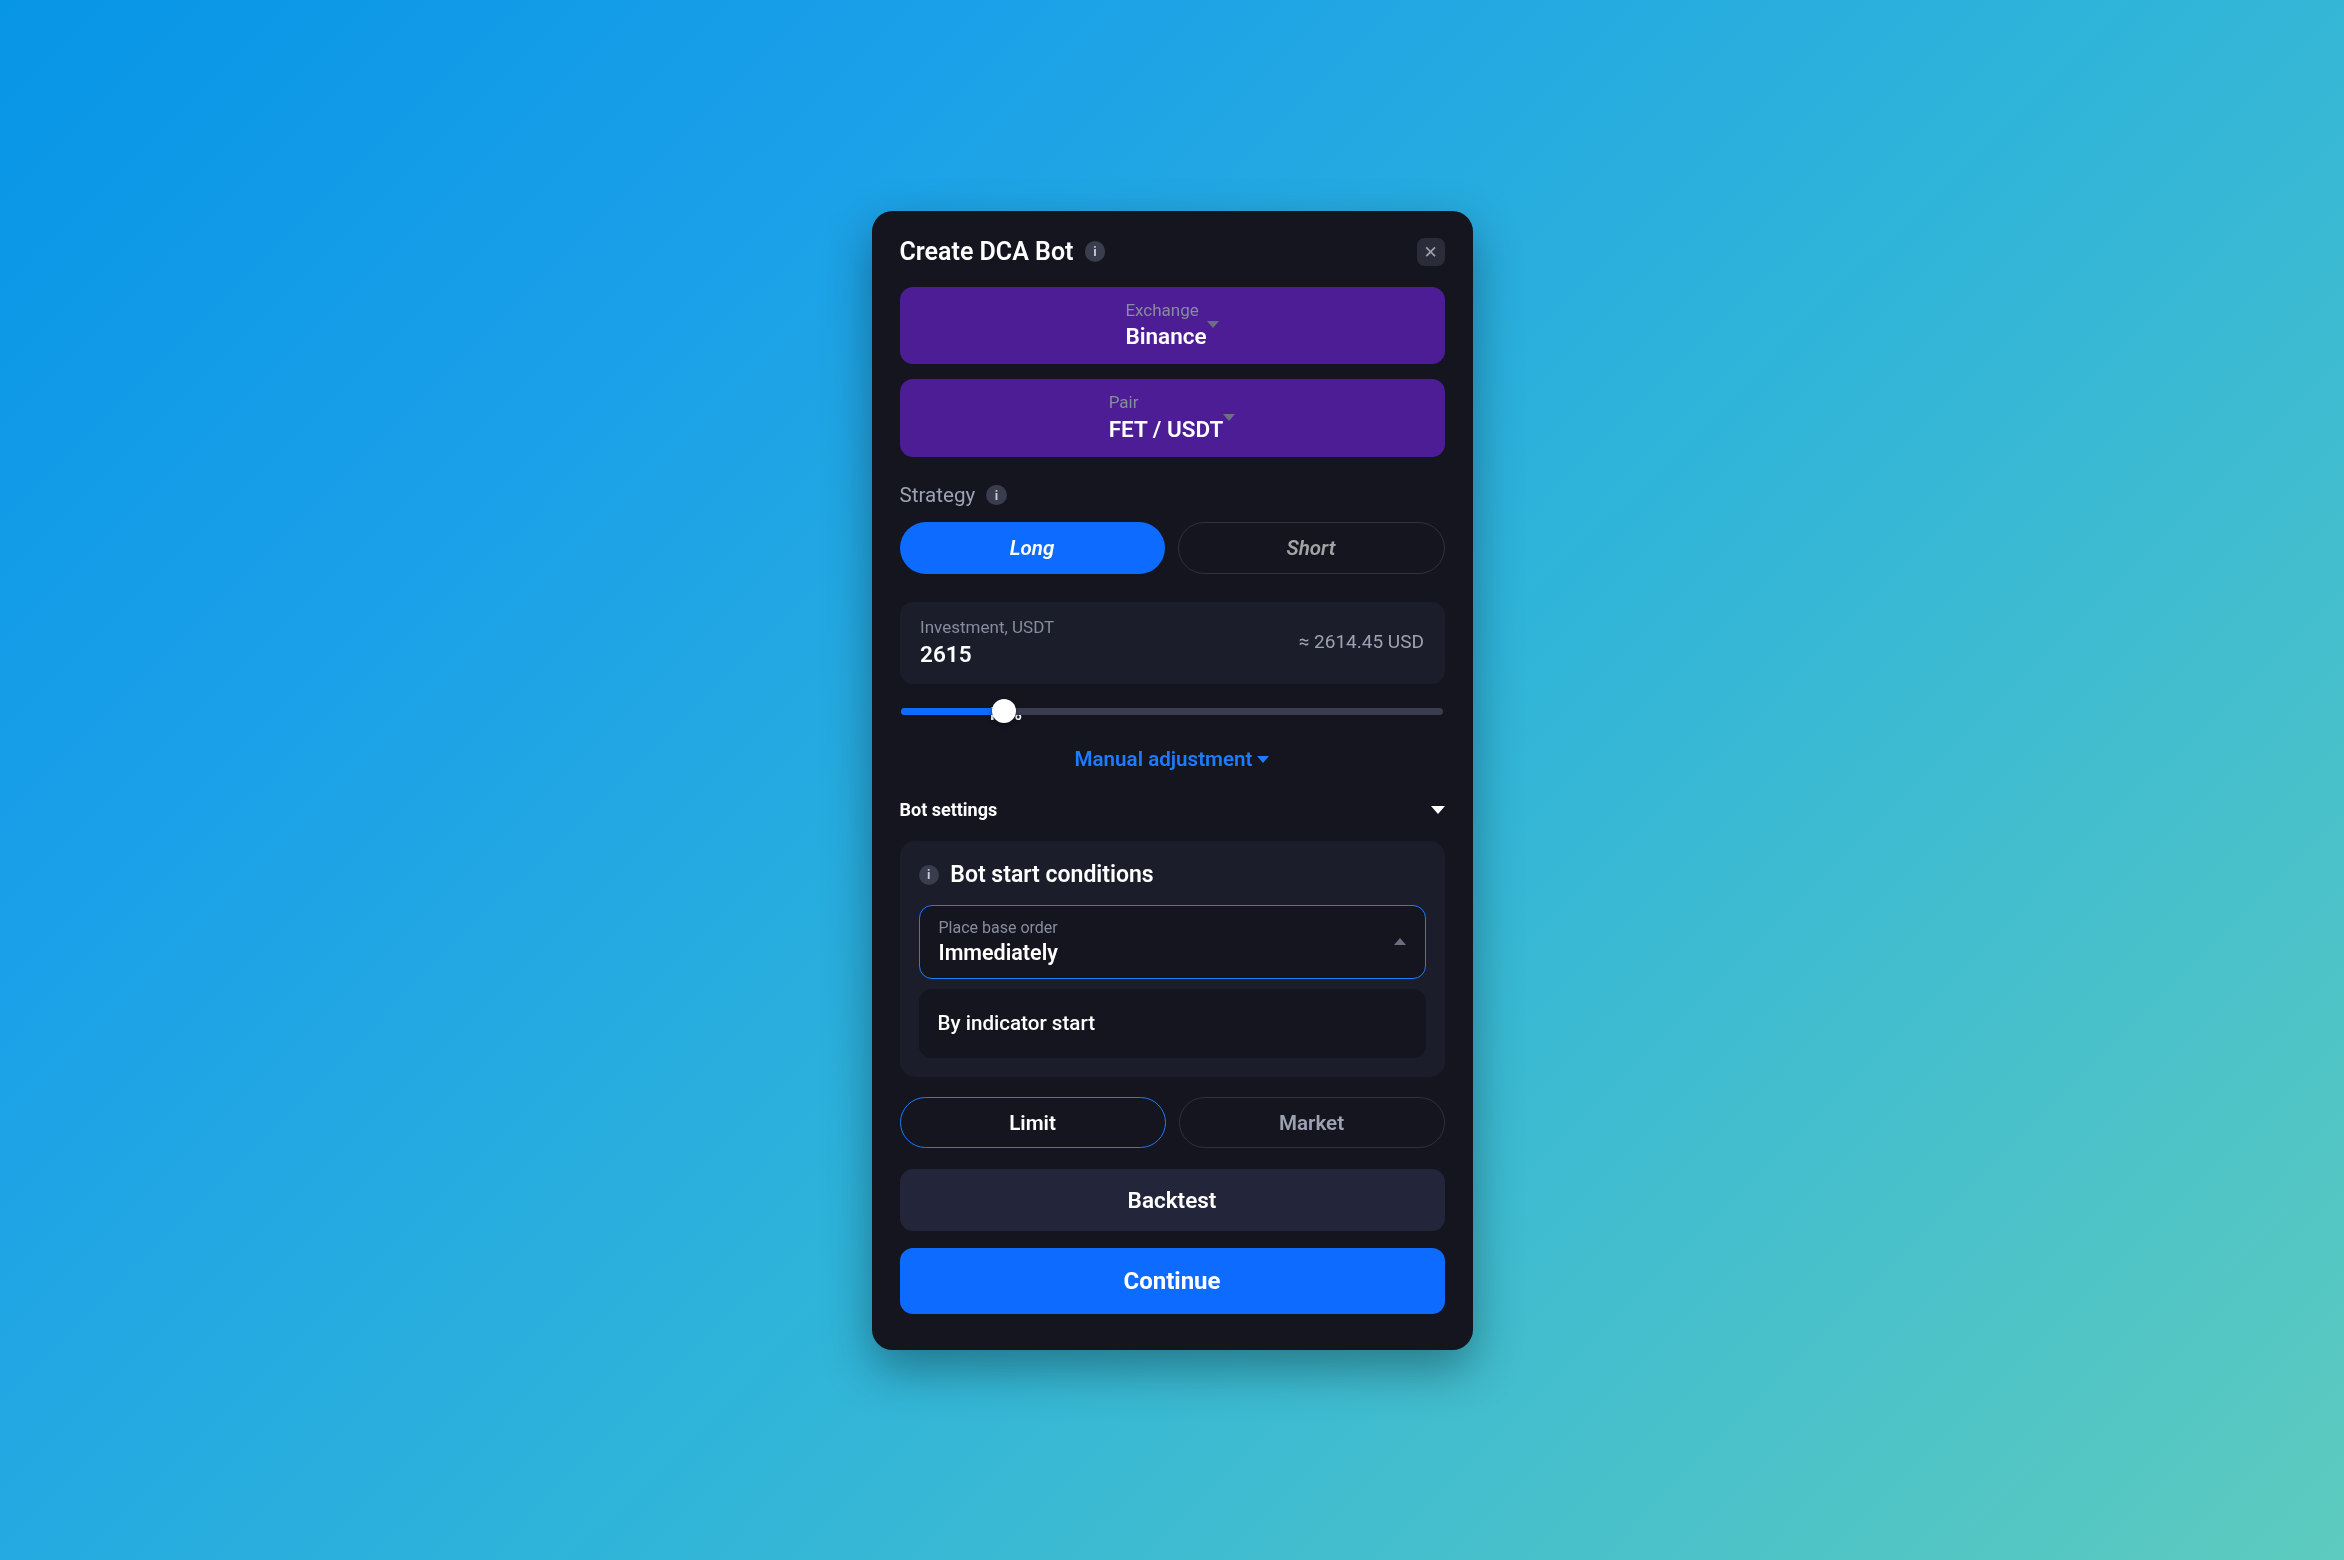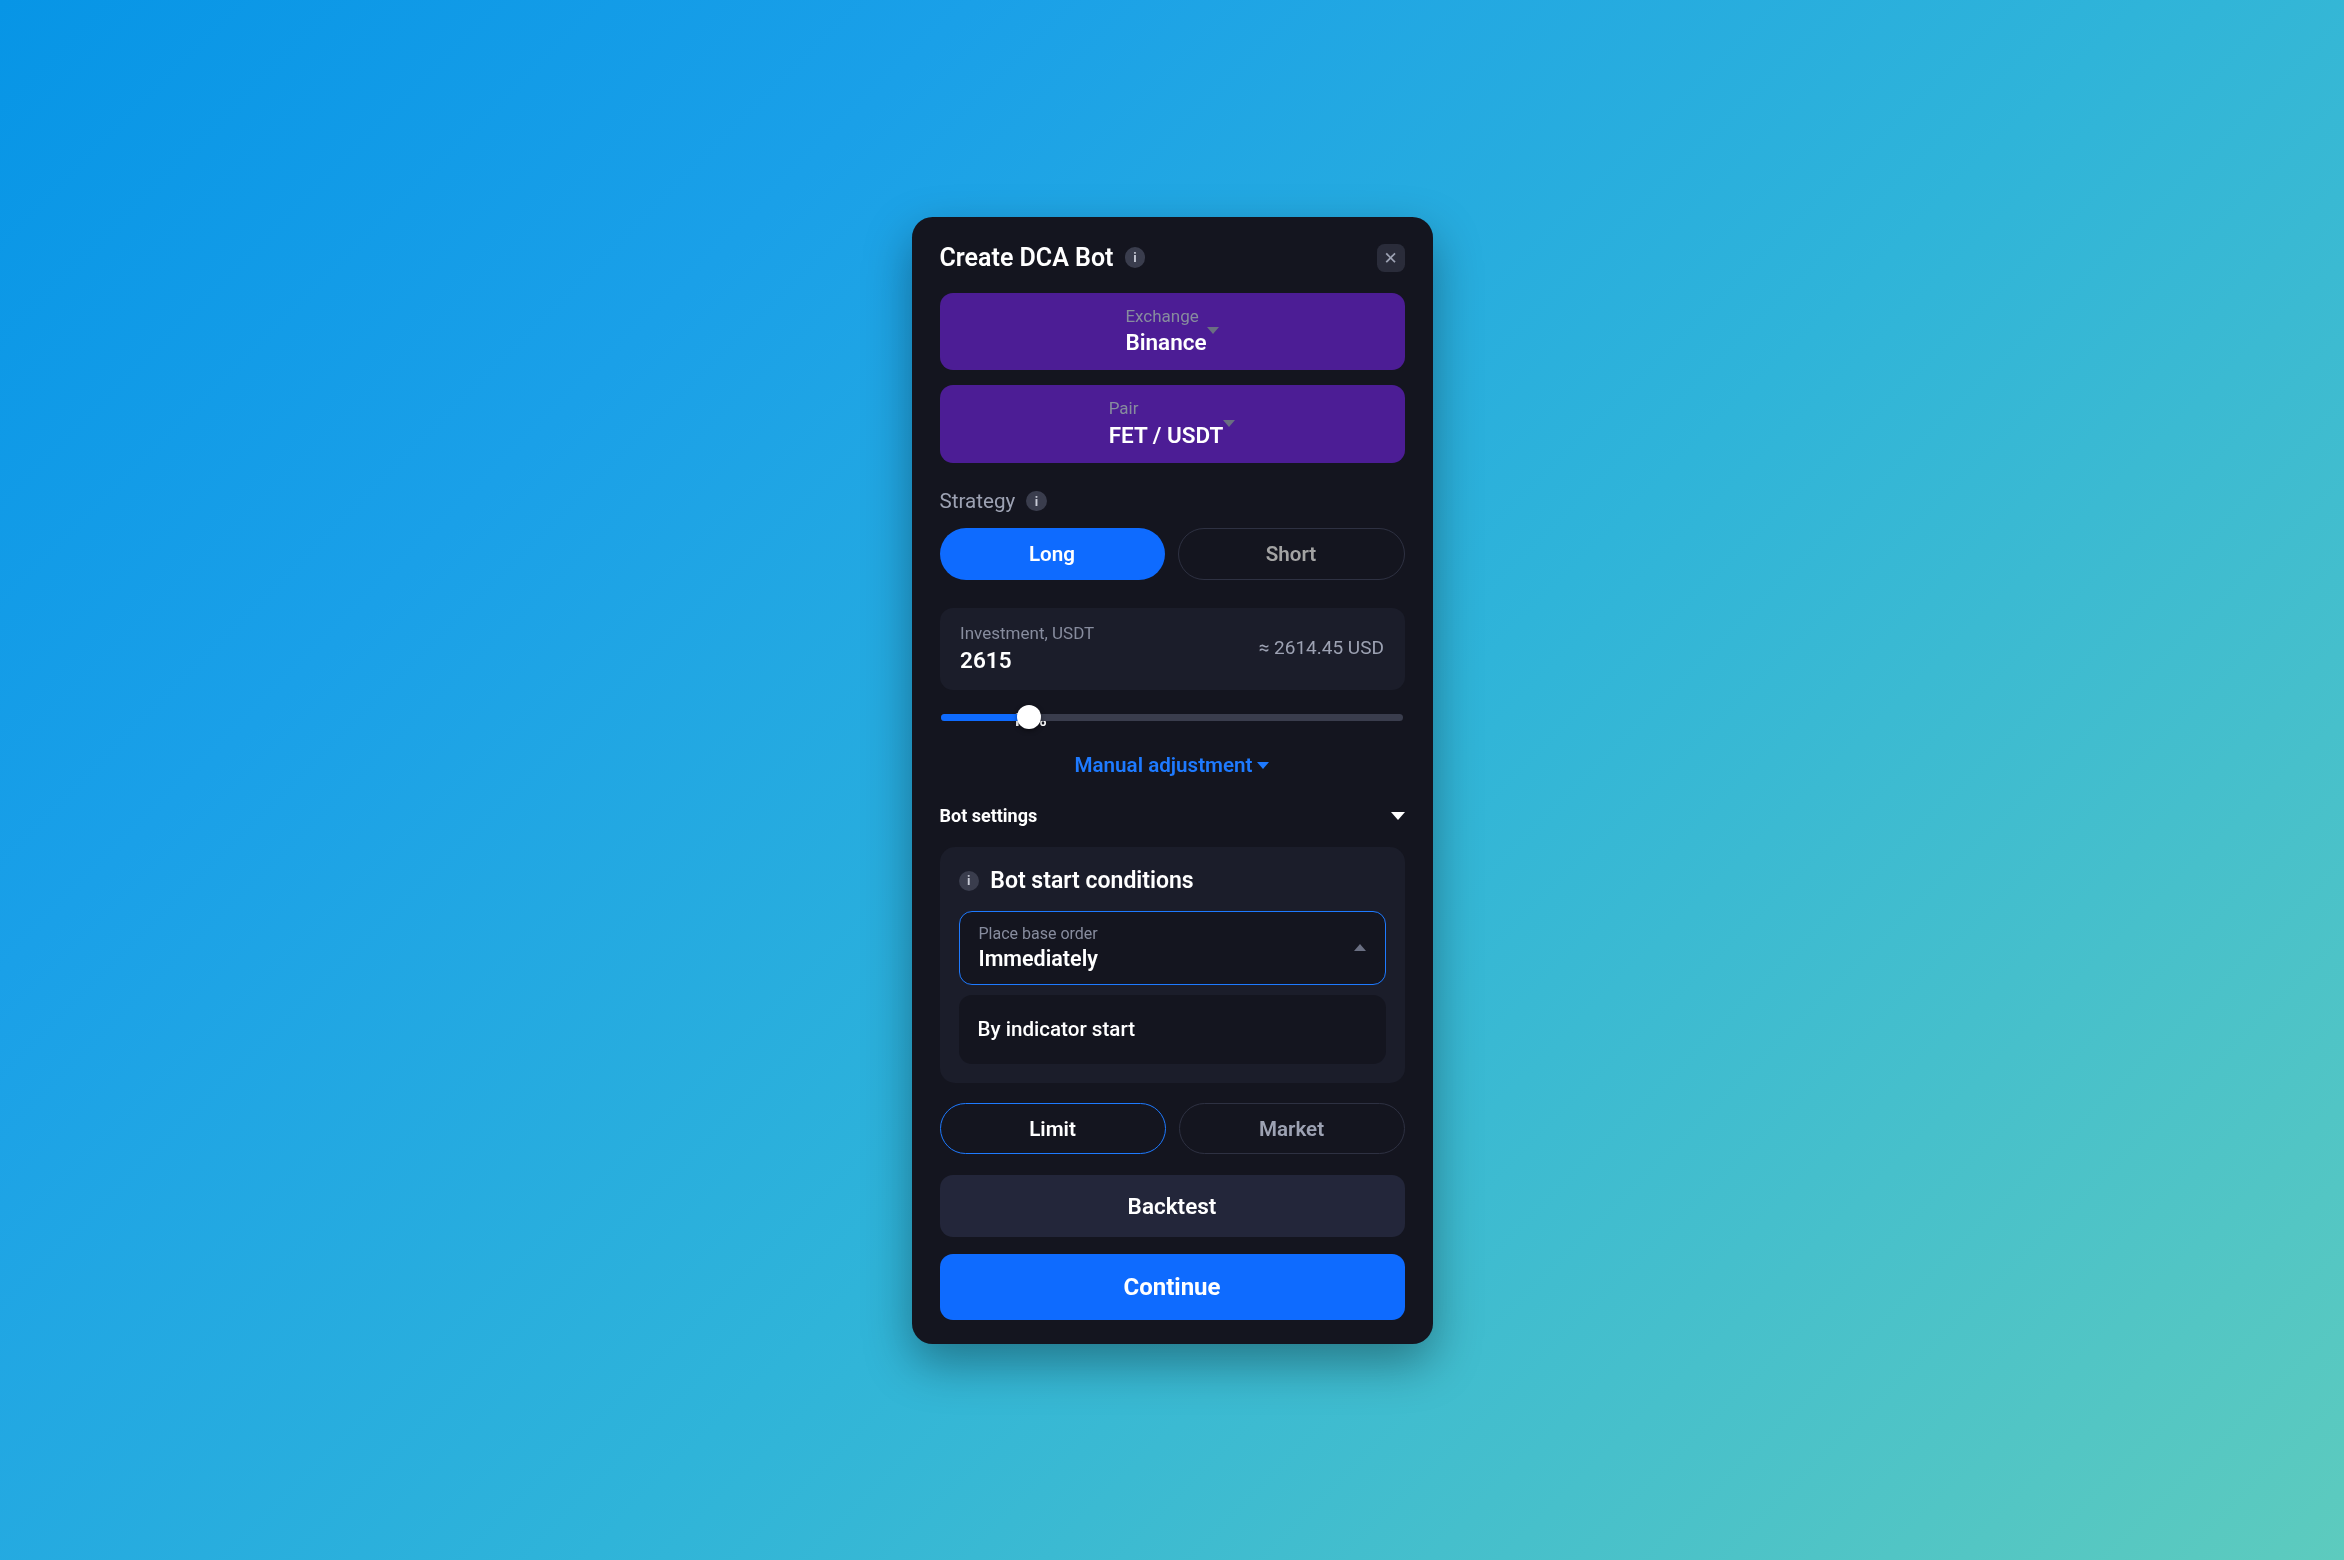--- a/index.html
+++ b/index.html
@@ -10,24 +10,24 @@
   }
   body {
     width: 2344px;
     height: 1561px;
     background: linear-gradient(135deg, #0795e6 0%, #1aa0e8 25%, #2fb4d9 55%, #5dcbbe 100%);
     display: flex;
     align-items: center;
     justify-content: center;
   }
   .panel {
-    width: 521px;
+    width: 601px;
     background: #14151f;
     border-radius: 20.6px;
-    padding: 26px 28px 24px 28px;
+    padding: 26px 28px 36px 28px;
     color: #e9ecf2;
     box-shadow: 0 19px 47px rgba(0,0,0,0.35);
   }
   .panel-header {
     display: flex;
     align-items: center;
     justify-content: space-between;
     margin-bottom: 20.6px;
   }
   .panel-header-left {
@@ -117,20 +117,21 @@
   .toggle-btn {
     flex: 1;
     height: 52px;
     border-radius: 28px;
     display: flex;
     align-items: center;
     justify-content: center;
     font-size: 20.6px;
     font-weight: 600;
     cursor: pointer;
+    font-style: italic;
   }
   .toggle-active {
     background: #0e6bff;
     color: #ffffff;
   }
   .toggle-inactive {
     background: transparent;
     border: 1.9px solid #2e3142;
     color: #a3a3a3;
   }

